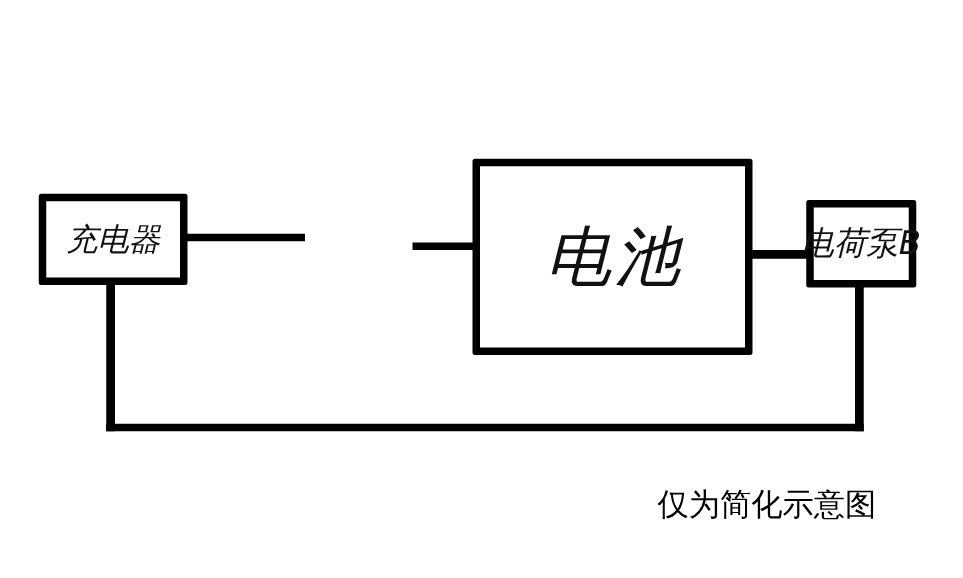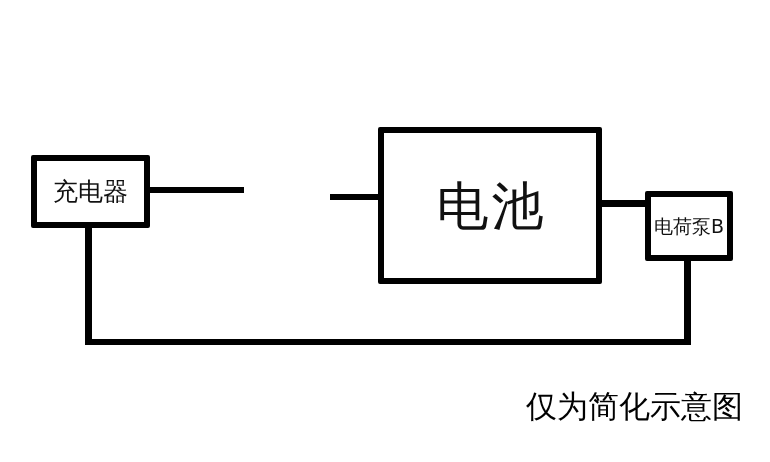--- a/index.html
+++ b/index.html
@@ -25,56 +25,56 @@
     border: 6px solid #000000;
     border-radius: 2px;
     background: #ffffff;
     display: flex;
     align-items: center;
     justify-content: center;
     text-align: center;
     color: #111111;
     line-height: 1;
     white-space: nowrap;
+    font-style: italic;
   }
   #node-charger {
     left: 31px; top: 155px; width: 119px; height: 73px;
     font-size: 25px;
   }
   #node-pump-a {
     left: 241px; top: 160px; width: 92px; height: 68px;
     font-size: 19px;
   }
   #node-battery {
     left: 378px; top: 127px; width: 224px; height: 157px;
     font-size: 52px;
     letter-spacing: 3px;
     align-items: center;
   }
   #node-battery .label { padding-left: 3px; }
   #node-pump-b {
     left: 645px; top: 160px; width: 88px; height: 70px;
-    font-size: 19px;
-    margin-top: 31px;
+    font-size: 26px;
   }
   .wire {
     position: absolute;
     background: #000000;
   }
   #wire-charger-pump-a  { left: 148px; top: 187px; width: 96px;  height: 6px; }
   #wire-pump-a-battery  { left: 330px; top: 194px; width: 51px;  height: 6px; }
   #wire-battery-pump-b  { left: 599px; top: 200px; width: 49px;  height: 7px; }
   #wire-charger-down    { left: 85px;  top: 225px; width: 7px;   height: 120px; }
   #wire-bottom-return   { left: 85px;  top: 339px; width: 606px; height: 6px; }
   #wire-pump-b-down     { left: 684px; top: 227px; width: 7px;   height: 118px; }
   .caption {
     position: absolute;
     left: 526px;
     top: 391px;
-    font-size: 31px;
+    font-size: 25px;
     color: #000000;
     white-space: nowrap;
     line-height: 1;
   }
 </style>
 </head>
 <body>
 
 <div class="diagram">
 

